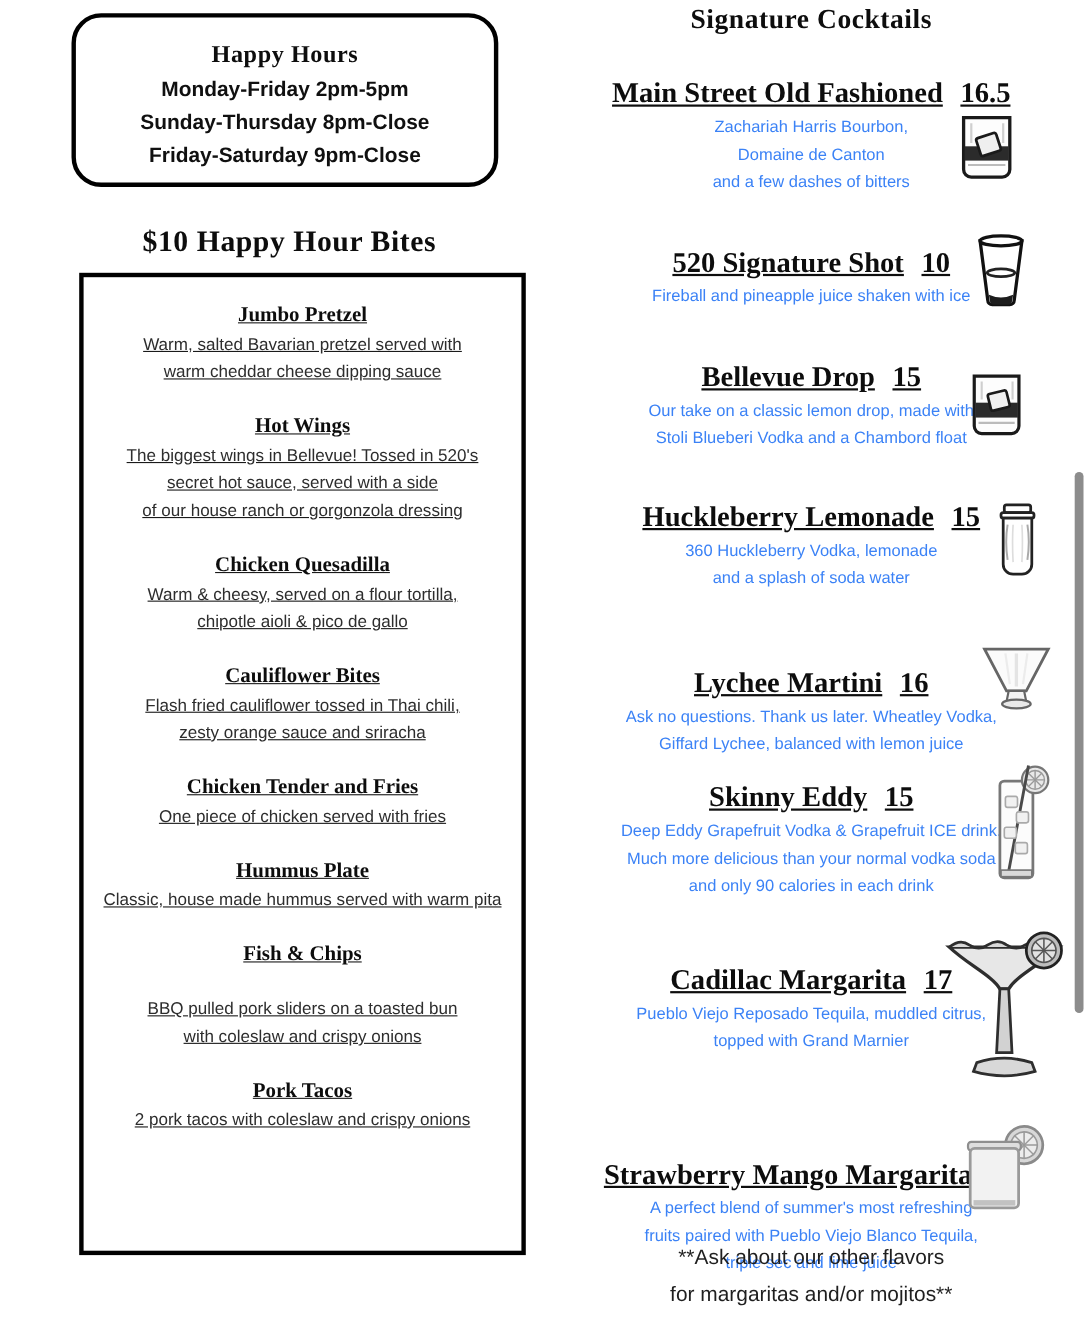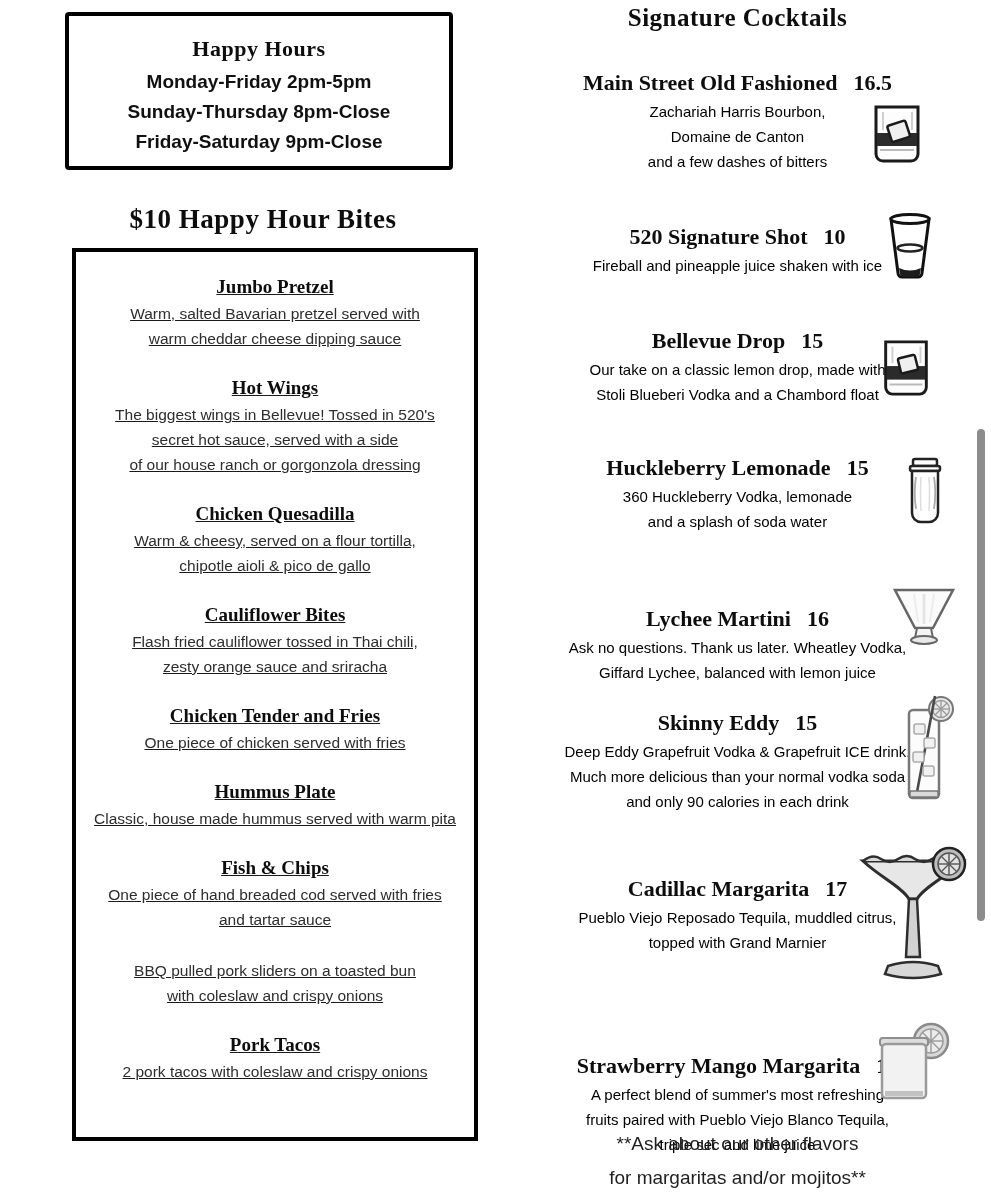--- a/index.html
+++ b/index.html
@@ -2,42 +2,42 @@
 <html><head>
 <meta charset="utf-8">
 <style>
   html,body{margin:0;padding:0;background:#ffffff;}
   .page{position:relative;width:991px;height:1200px;background:#fff;overflow:hidden;
         font-family:"Liberation Sans", sans-serif;color:#1a1a1a;}
   .serif{font-family:"Liberation Serif", serif;font-weight:bold;color:#0d0d0d;}
 
   
   .hh-box{position:absolute;left:65px;top:12px;width:388px;height:158px;
-          border:4px solid #000;border-radius:4px;box-sizing:border-box;
+          border:4px solid #000;border-radius:27px;box-sizing:border-box;
           text-align:center;padding-top:20px;background:#fff;}
   .hh-title{font-size:22px;letter-spacing:.5px;margin-bottom:5px;}
   .hh-line{font-size:19px;font-weight:bold;color:#101010;line-height:30px;}
 
   
   .bites-heading{position:absolute;left:60px;top:204px;width:406px;text-align:center;
                  font-size:27px;letter-spacing:.5px;}
   .bites-box{position:absolute;left:72px;top:248px;width:406px;height:893px;
              border:4px solid #000;box-sizing:border-box;text-align:center;
              padding-top:24px;background:#fff;text-decoration:underline;}
   .bite{margin-bottom:26px;}
   .bite-name{font-size:19px;margin-bottom:3px;}
   .bite-desc{font-size:15.5px;color:#2d2d2d;line-height:25px;white-space:pre-line;}
 
   
   .cocktails-heading{position:absolute;left:545px;top:4px;width:385px;text-align:center;
                      font-size:25px;letter-spacing:.5px;}
   .cocktail{position:absolute;left:545px;width:385px;text-align:center;}
-  .cocktail-title{font-size:22px;}
+  .cocktail-title{font-size:26px;text-decoration:underline;}
   .cocktail-price{margin-left:16px;}
-  .cocktail-desc{font-size:15px;color:#000000;line-height:25px;white-space:pre-line;margin-top:3px;}
+  .cocktail-desc{font-size:15px;color:#3b82f6;line-height:25px;white-space:pre-line;margin-top:3px;}
   .icon{position:absolute;}
   .cocktail-footer{position:absolute;left:545px;top:1127px;width:385px;text-align:center;
                    font-size:19px;color:#1f1f1f;line-height:34px;white-space:pre-line;}
 
   
   .scrollbar{position:absolute;left:977px;top:429px;width:8px;height:492px;
              background:#8c8c8c;border-radius:5px;}
 </style>
 </head>
 <body>
@@ -77,22 +77,20 @@
     <div class="bite">
       <div class="bite-name serif">Chicken Tender and Fries</div>
       <div class="bite-desc">One piece of chicken served with fries</div>
     </div>
     <div class="bite">
       <div class="bite-name serif">Hummus Plate</div>
       <div class="bite-desc">Classic, house made hummus served with warm pita</div>
     </div>
     <div class="bite">
       <div class="bite-name serif">Fish &amp; Chips</div>
-      <div class="bite-desc">One piece of hand breaded cod served with fries
-and tartar sauce</div>
     </div>
     <div class="bite">
       <div class="bite-desc">BBQ pulled pork sliders on a toasted bun
 with coleslaw and crispy onions</div>
     </div>
     <div class="bite">
       <div class="bite-name serif">Pork Tacos</div>
       <div class="bite-desc">2 pork tacos with coleslaw and crispy onions</div>
     </div>
   </div>

